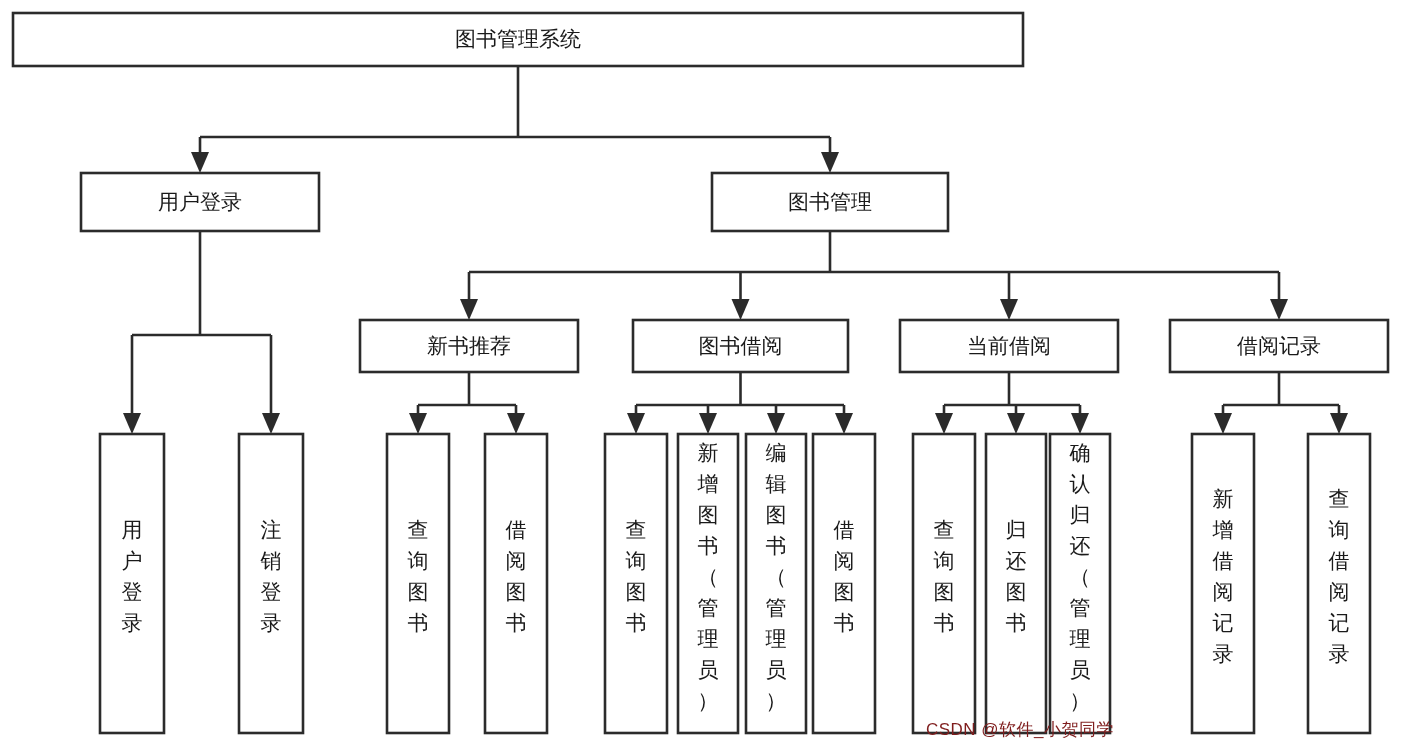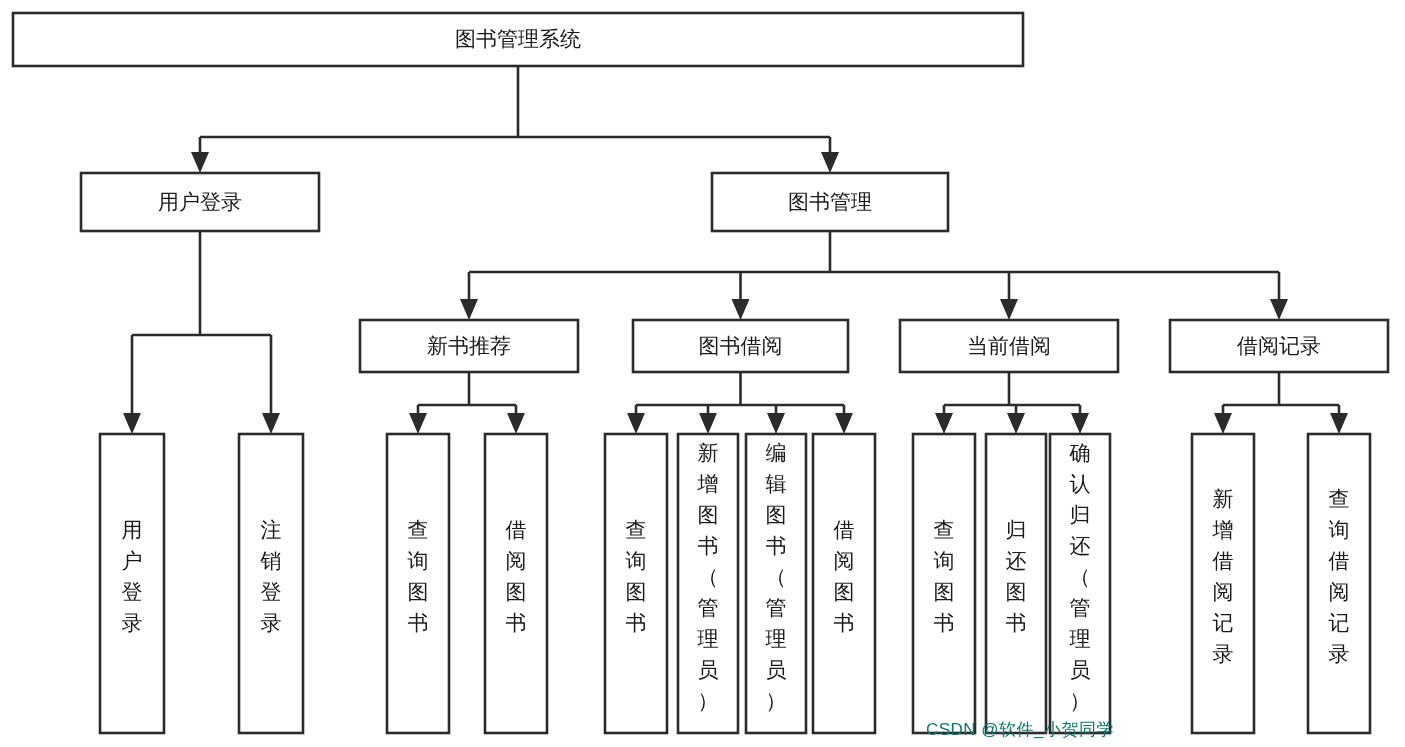--- a/index.html
+++ b/index.html
@@ -52,21 +52,21 @@
     fill: #1a1a1a;
     font-size: 21px;
     text-anchor: middle;
   }
   .watermark {
     position: absolute;
     right: 8px;
     bottom: 6px;
     font-family: "Liberation Sans", "DejaVu Sans", sans-serif;
     font-size: 17px;
-    color: #0f766e;
+    color: #7f1d1d;
     letter-spacing: 0.5px;
     white-space: nowrap;
     user-select: none;
     text-align: right;
   }
 </style>
 </head>
 <body>
 
 <div id="diagram-root">

